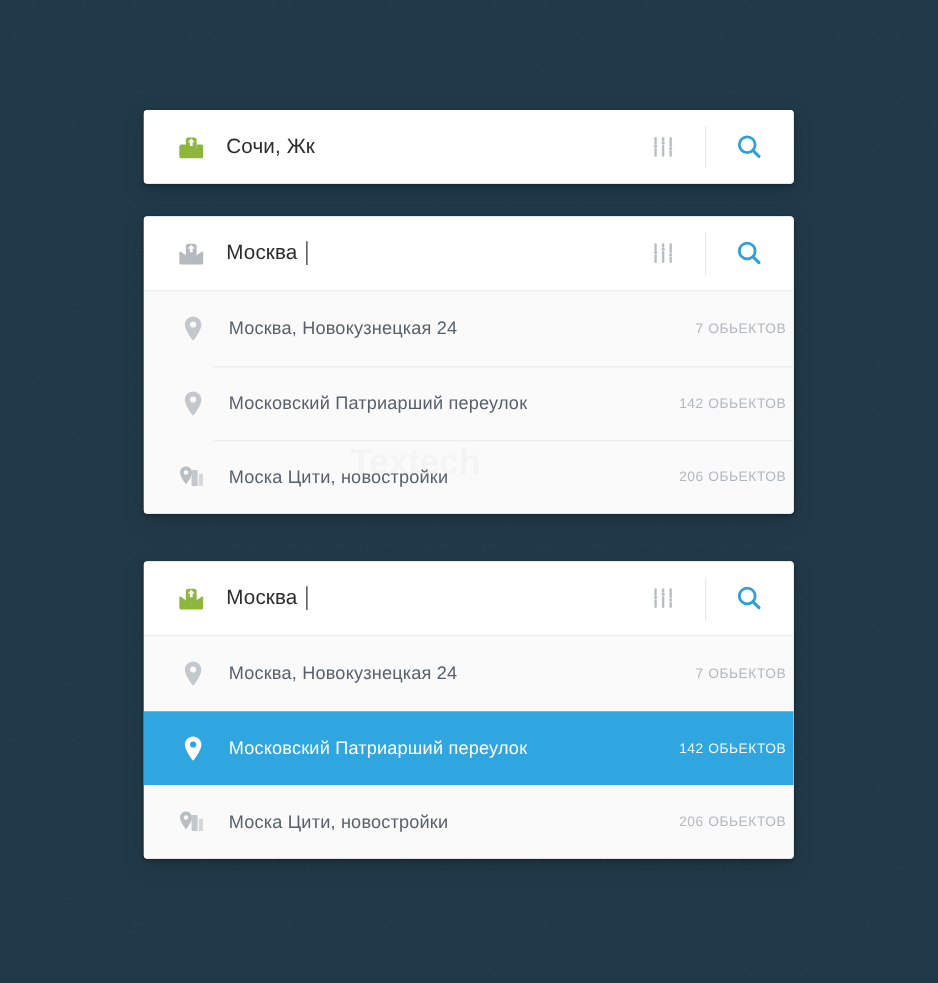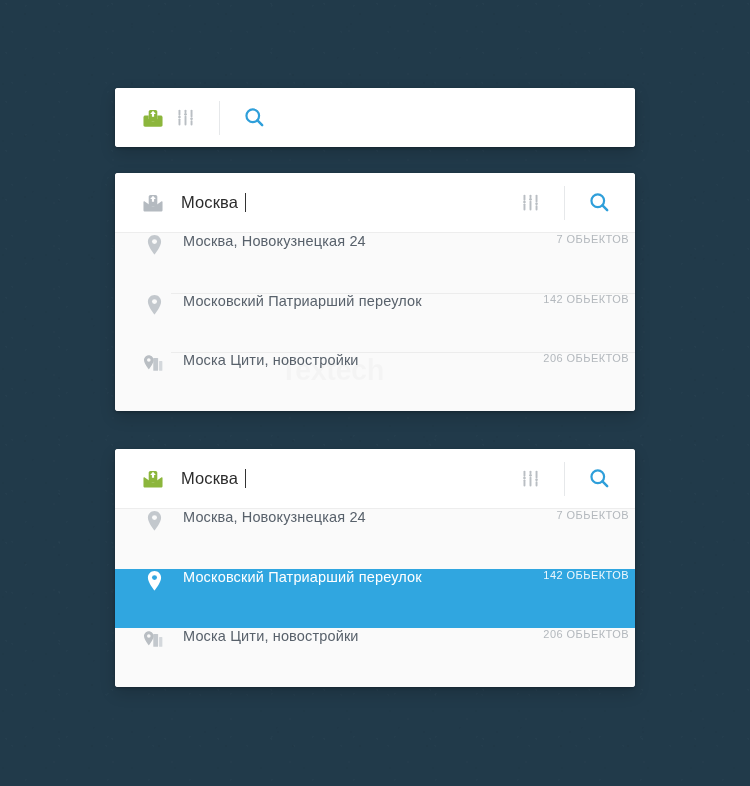--- a/index.html
+++ b/index.html
@@ -120,20 +120,21 @@
     background: #fafafa;
     position: relative;
   }
   .dropdown-top-edge {
     height: 1px;
     background: #ededed;
   }
   .suggestion {
     height: 59px;
     display: flex;
+    align-items: center;
     position: relative;
     background: transparent;
   }
   .suggestion.first { height: 60px; }
   .suggestion + .suggestion::before {
     content: "";
     position: absolute;
     top: 0;
     left: 56px;
     right: 0;
@@ -196,20 +197,23 @@
 
   <div class="card" id="card-1">
     <div class="search-bar">
       <span class="leading-icon">
         <svg width="22" height="22" viewBox="0 0 24 24">
           <path d="M3.2 9.4h4.1v5.8c0 1.1.9 2 2 2h5.4c1.1 0 2-.9 2-2V9.4h4.1c.6 0 1 .5 1 1.1v9.1c0 .9-.7 1.6-1.6 1.6H3.8c-.9 0-1.6-.7-1.6-1.6v-9.1c0-.6.4-1.1 1-1.1z" fill="#8cb63c"></path>
           <path d="M9.3 3.2h5.4c1.1 0 2 .9 2 2v9.9c0 .6-.5 1.1-1.1 1.1H8.4c-.6 0-1.1-.5-1.1-1.1V5.2c0-1.1.9-2 2-2z" fill="#8cb63c"></path>
           <path d="M12 4.2l3.1 3.3h-1.9v3.1h-2.4V7.5H8.9L12 4.2z" fill="#ffffff"></path>
           <path d="M2.6 10.1l8.3 5.6c.7.5 1.6.5 2.3 0l8.2-5.6c.4-.3 1 0 1 .5v9.2c0 .9-.7 1.6-1.6 1.6H3.2c-.9 0-1.6-.7-1.6-1.6v-9.2c0-.5.6-.8 1-.5z" fill="#8cb63c"></path>
         </svg>
+      </span>
+      <span class="query-wrap">
+        <span class="query-text">Сочи, Жк</span>
       </span>
       <span class="bar-actions">
         <span class="sliders-btn">
           <svg width="21" height="21" viewBox="0 0 24 24">
             <g fill="#b9bec3">
               <rect x="4" y="3" width="2.2" height="7" rx="1.1"></rect>
               <rect x="4" y="13" width="2.2" height="8" rx="1.1"></rect>
               <circle cx="5.1" cy="11.4" r="1.5"></circle>
               <rect x="10.9" y="3" width="2.2" height="4" rx="1.1"></rect>
               <rect x="10.9" y="10" width="2.2" height="11" rx="1.1"></rect>

